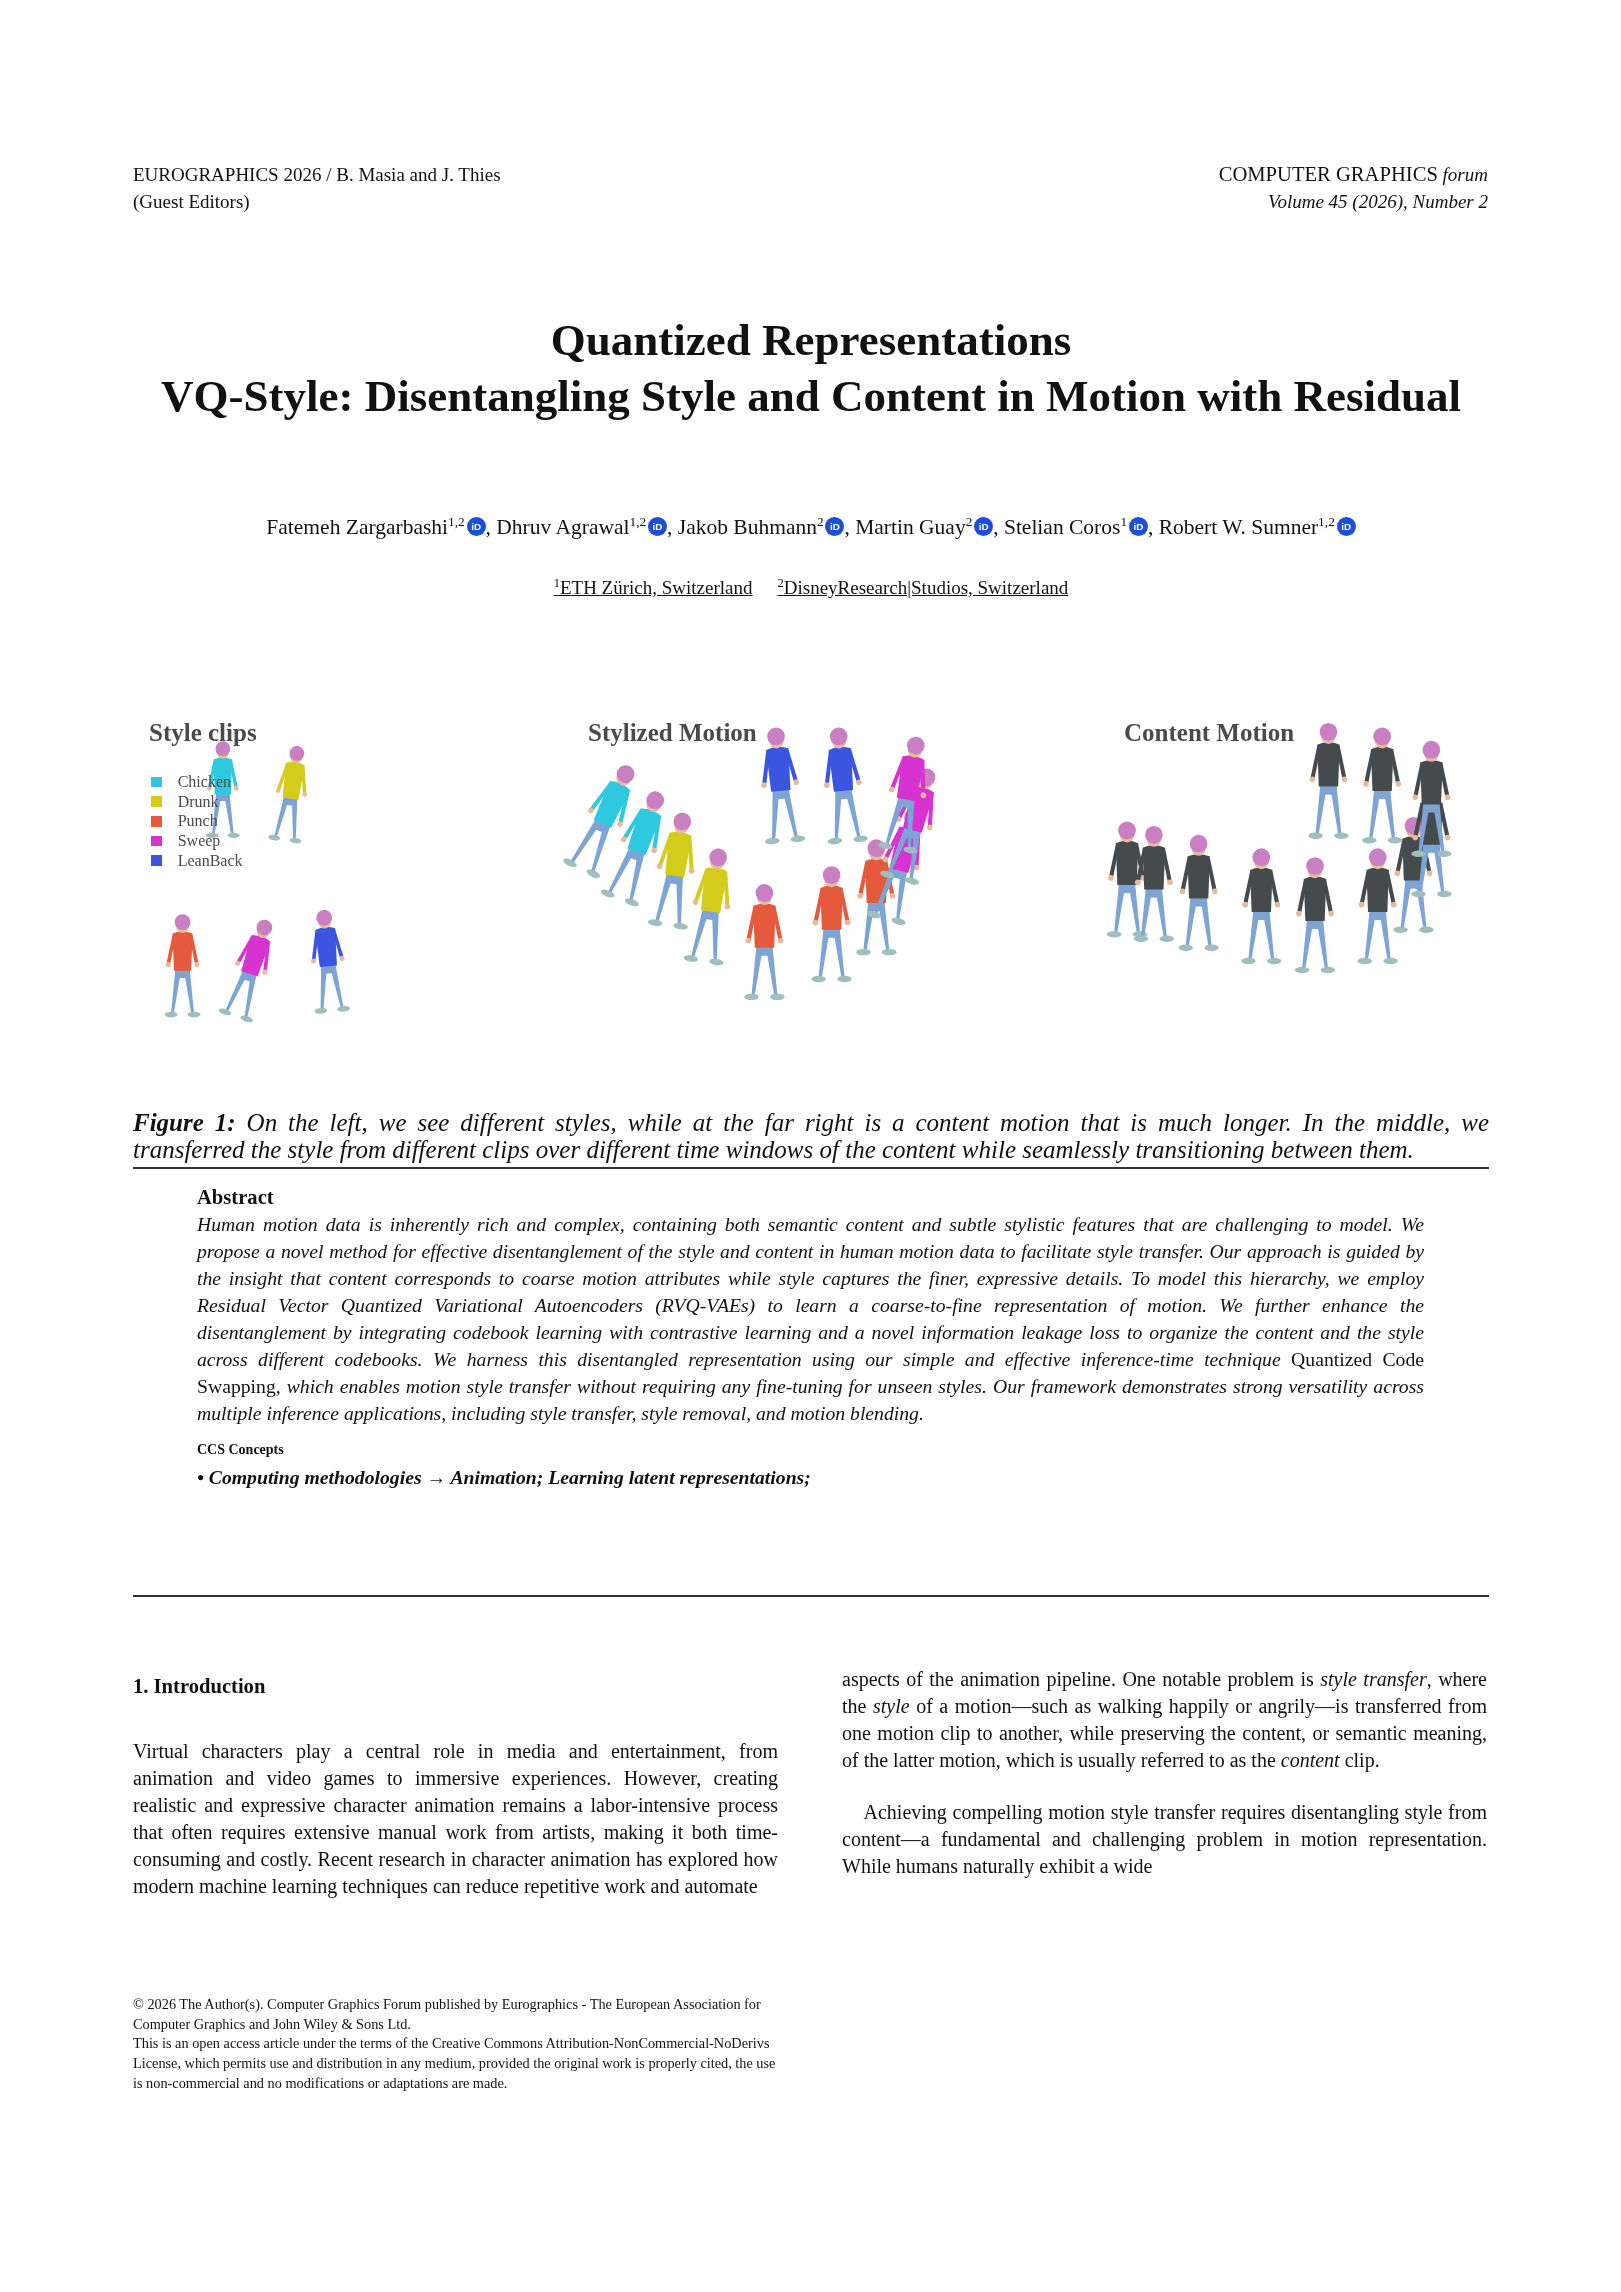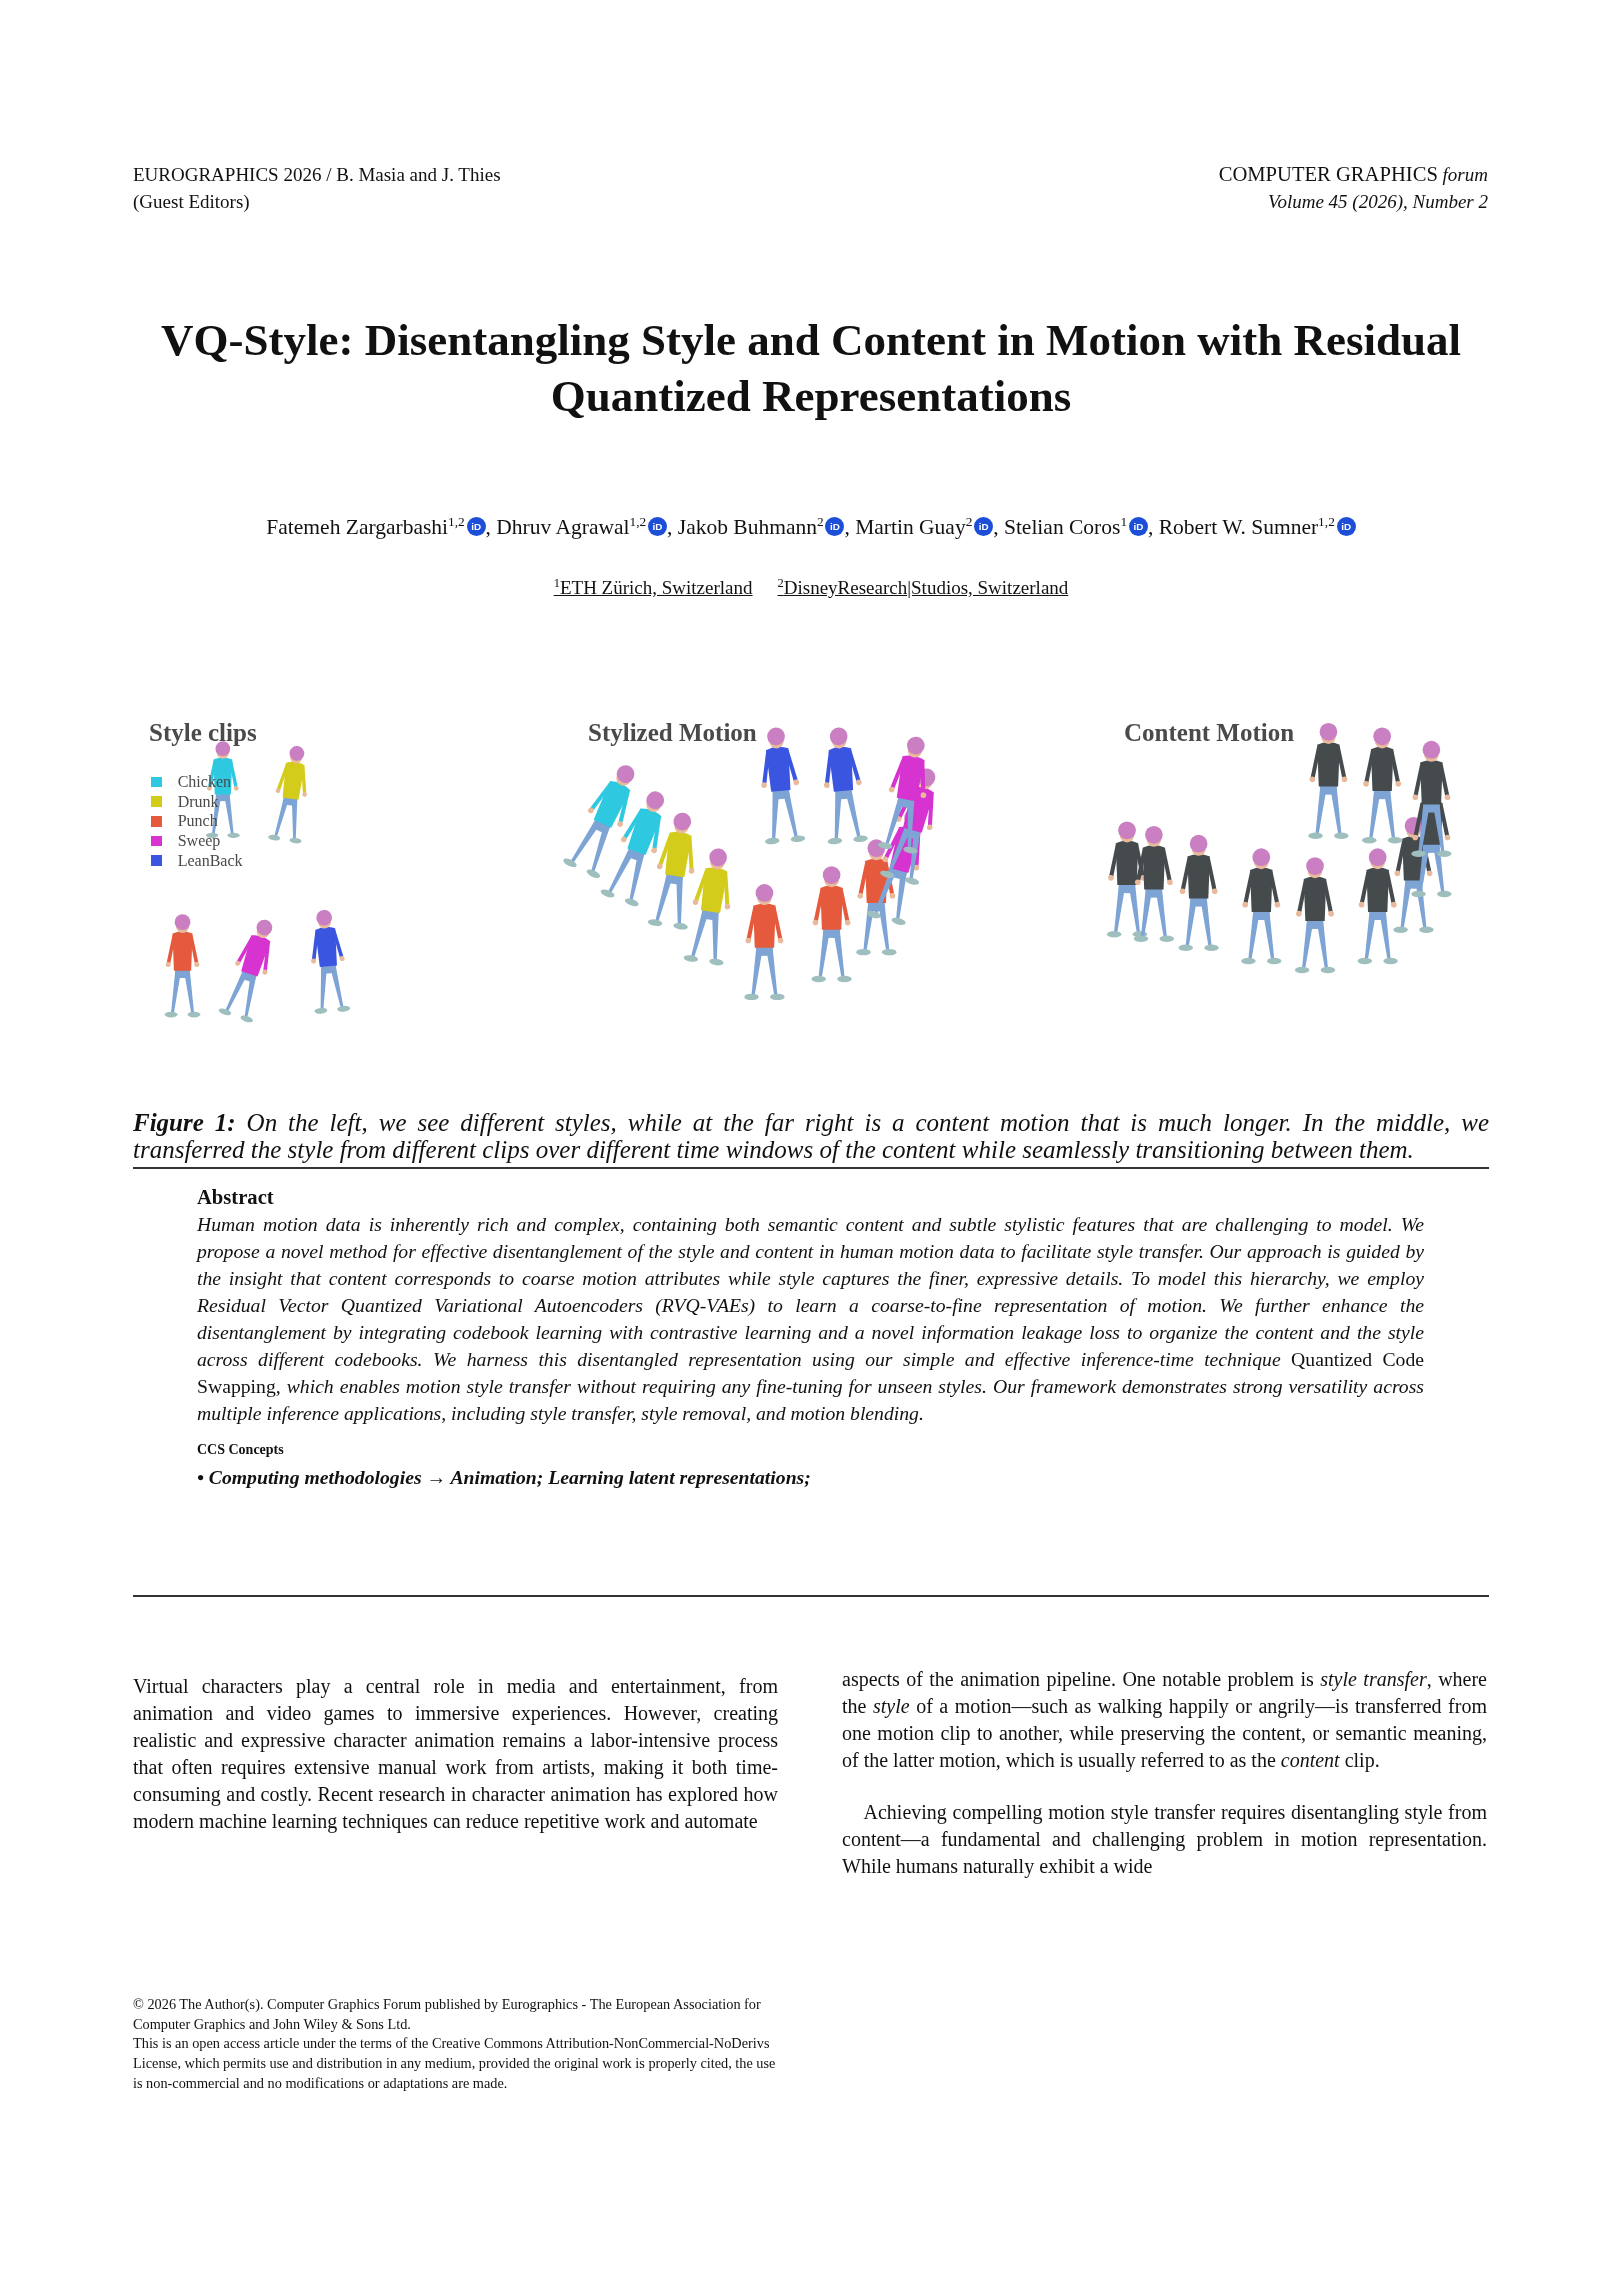--- a/index.html
+++ b/index.html
@@ -78,22 +78,22 @@
 </div>
 <div class="abs hdr-right">
   <div>
     <span class="cgf">COMPUTER GRAPHICS</span>
     <i>forum</i>
   </div>
   <div><i>Volume 45 (2026), Number 2</i></div>
 </div>
 
 <div class="abs title">
+  <div>Quantized Representations</div>
   <div>VQ-Style: Disentangling Style and Content in Motion with Residual</div>
-  <div>Quantized Representations</div>
 </div>
 
 <div class="abs authors">
   <span><span>Fatemeh Zargarbashi</span><sup>1,2</sup><span class="orcid">iD</span></span>,
   <span><span>Dhruv Agrawal</span><sup>1,2</sup><span class="orcid">iD</span></span>,
   <span><span>Jakob Buhmann</span><sup>2</sup><span class="orcid">iD</span></span>,
   <span><span>Martin Guay</span><sup>2</sup><span class="orcid">iD</span></span>,
   <span><span>Stelian Coros</span><sup>1</sup><span class="orcid">iD</span></span>,
   <span><span>Robert W. Sumner</span><sup>1,2</sup><span class="orcid">iD</span></span>
 </div>
@@ -533,20 +533,21 @@
   <p><span>Human motion data is inherently rich and complex, containing both semantic content and subtle stylistic features that are challenging to model. We propose a novel method for effective disentanglement of the style and content in human motion data to facilitate style transfer. Our approach is guided by the insight that content corresponds to coarse motion attributes while style captures the finer, expressive details. To model this hierarchy, we employ Residual Vector Quantized Variational Autoencoders (RVQ-VAEs) to learn a coarse-to-fine representation of motion. We further enhance the disentanglement by integrating codebook learning with contrastive learning and a novel information leakage loss to organize the content and the style across different codebooks. We harness this disentangled representation using our simple and effective inference-time technique </span><span class="upright">Quantized Code Swapping</span><span>, which enables motion style transfer without requiring any fine-tuning for unseen styles. Our framework demonstrates strong versatility across multiple inference applications, including style transfer, style removal, and motion blending.</span></p>
   <div class="ccs">
     <h3>CCS Concepts</h3>
     <div class="ccs-line">• Computing methodologies → Animation; Learning latent representations;</div>
   </div>
 </div>
 
 <div class="abs rule" style="top:1595px;"></div>
 
 <div class="abs col col-left">
+  <div class="sec-head">1.  Introduction</div>
   <p>Virtual characters play a central role in media and entertainment, from animation and video games to immersive experiences. However, creating realistic and expressive character animation remains a labor-intensive process that often requires extensive manual work from artists, making it both time-consuming and costly. Recent research in character animation has explored how modern machine learning techniques can reduce repetitive work and automate</p>
 </div>
 
 <div class="abs col col-right" style="top:1666px;">
   <p><span>aspects of the animation pipeline. One notable problem is </span><i>style transfer</i><span>, where the </span><i>style</i><span> of a motion—such as walking happily or angrily—is transferred from one motion clip to another, while preserving the content, or semantic meaning, of the latter motion, which is usually referred to as the </span><i>content</i><span> clip.</span></p>
   <p class="indent">Achieving compelling motion style transfer requires disentangling style from content—a fundamental and challenging problem in motion representation. While humans naturally exhibit a wide</p>
 </div>
 
 <div class="abs footnote">
   <p>© 2026 The Author(s). Computer Graphics Forum published by Eurographics - The European Association for Computer Graphics and John Wiley &amp; Sons Ltd.</p>

